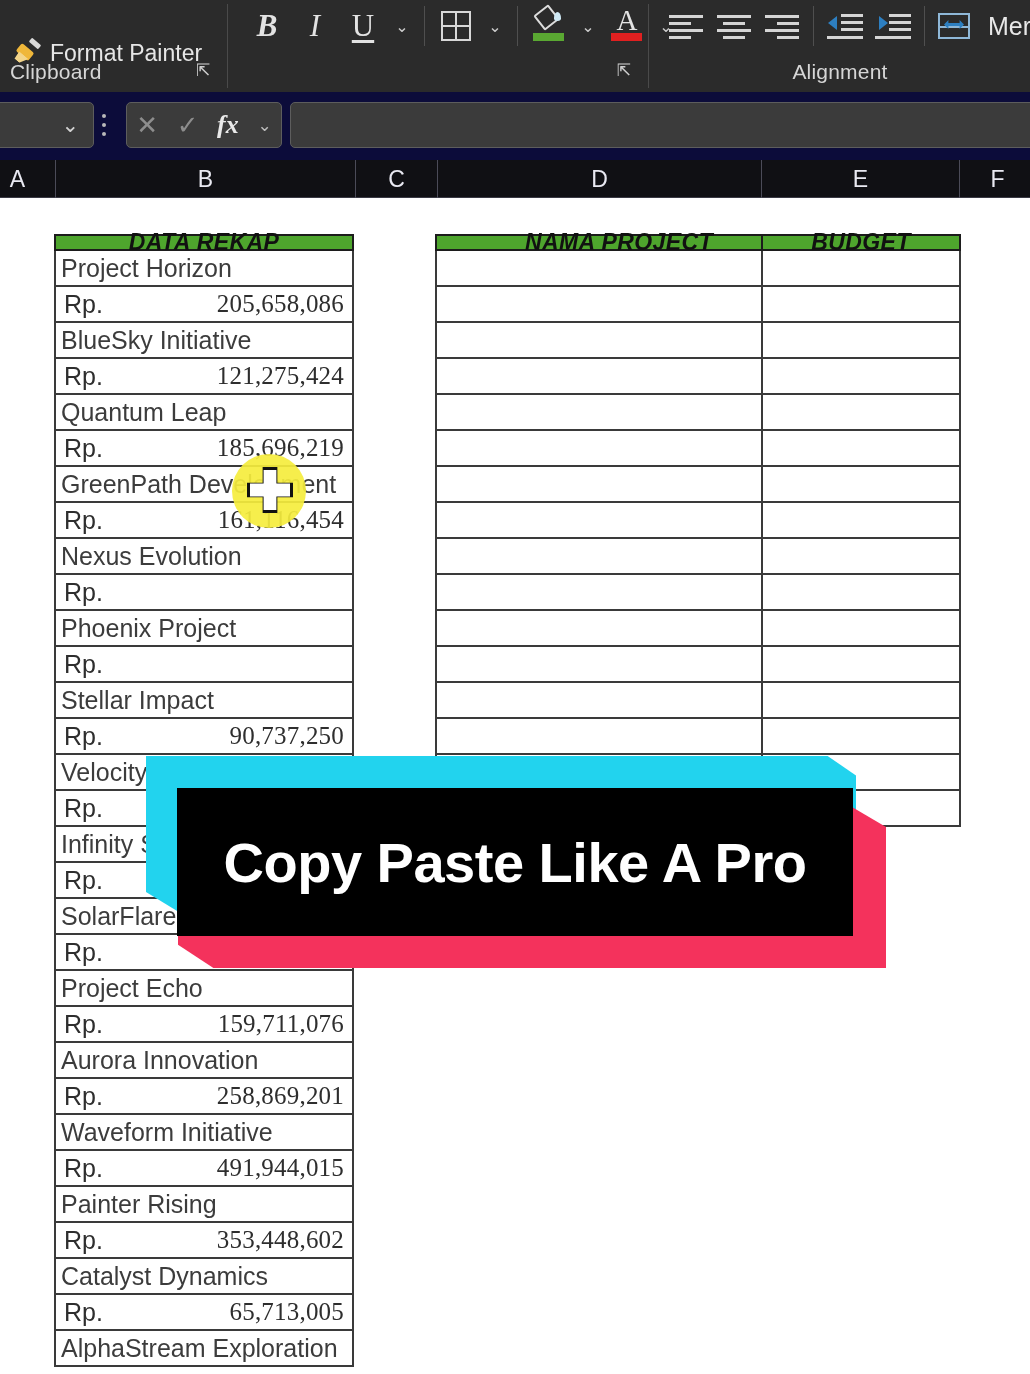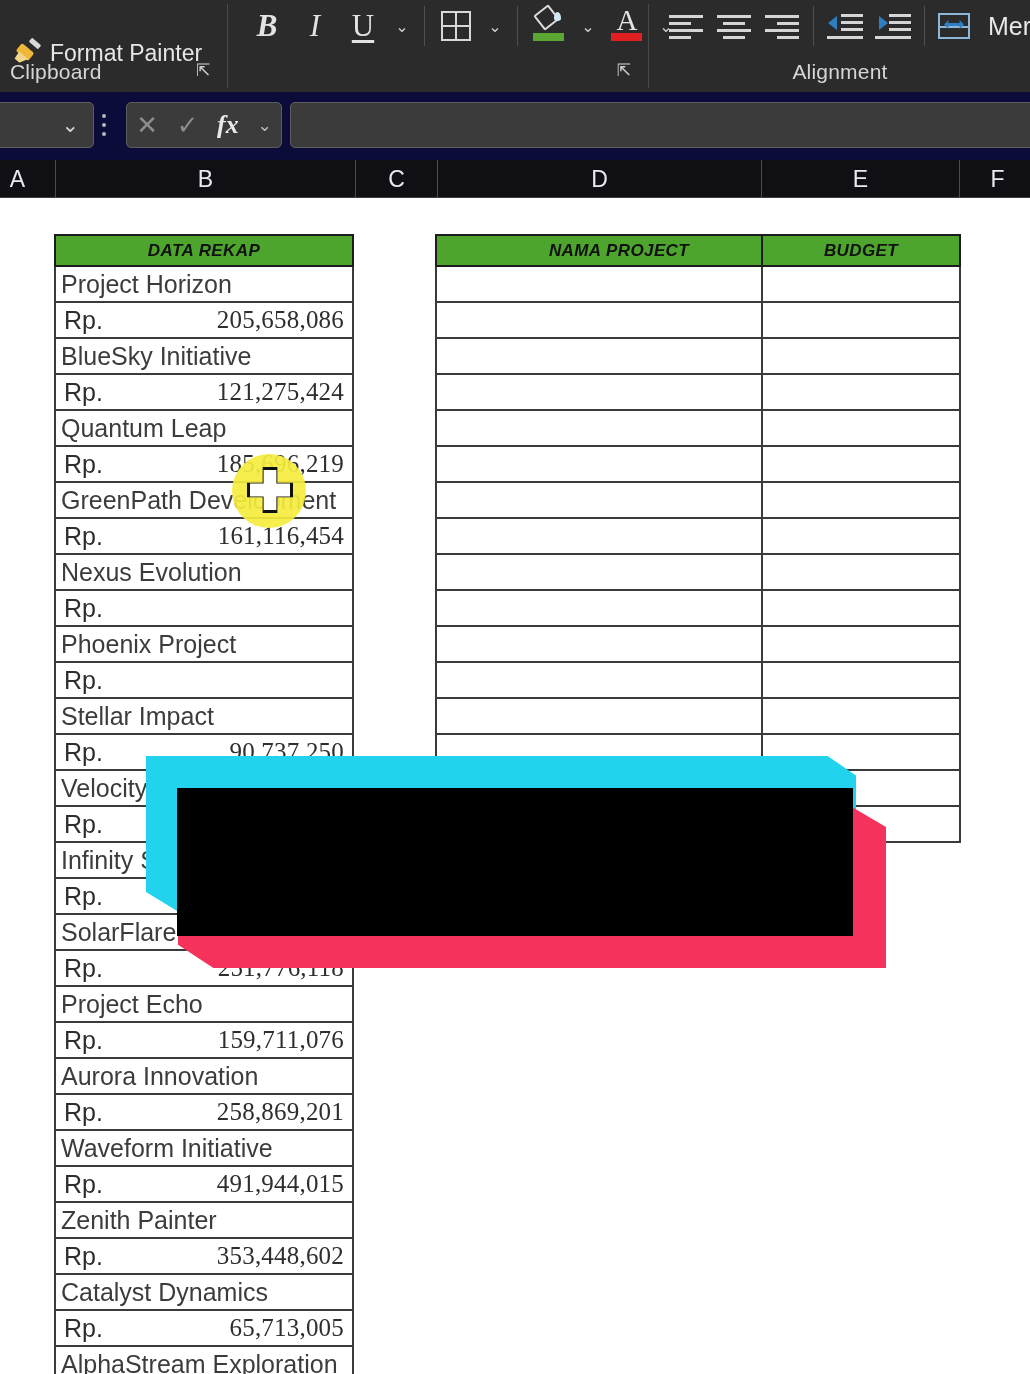--- a/index.html
+++ b/index.html
@@ -181,23 +181,23 @@
   }
 
   
   .sheet { position: absolute; left: 0; top: 198px; width: 1030px; height: 1176px; background: #ffffff; }
 
   
   .tbl-left { position: absolute; left: 54px; top: 36px; width: 300px; }
   .tbl-right { position: absolute; left: 435px; top: 36px; width: 526px; }
 
   .hdr-cell {
-    height: 33px; background: #4ea52d; border: 2px solid #1c1c1c;
+    height: 17px; background: #4ea52d; border: 2px solid #1c1c1c;
     display: flex; align-items: center; justify-content: center;
-    font-weight: bold; font-style: italic; font-size: 17px; color: #111111;
+    font-weight: bold; font-style: italic; font-size: 23px; color: #111111;
     letter-spacing: .4px;
   }
   .row {
     height: 36px; border: 2px solid #3a3a3a; border-top: none;
     display: flex; align-items: center; background: #ffffff;
   }
   .row.name { padding-left: 5px; font-size: 25px; color: #3c3c3c; white-space: nowrap; overflow: hidden; }
   .row.amt { padding: 0 8px; font-size: 25px; color: #2e2e2e; justify-content: space-between; }
   .row.amt .cur { }
   .row.amt .val { font-family: "Liberation Serif", serif; font-size: 25px; letter-spacing: .2px; }
@@ -472,21 +472,21 @@
           <div class="row name">Aurora Innovation</div>
           <div class="row amt">
             <span class="cur">Rp.</span>
             <span class="val">258,869,201</span>
           </div>
           <div class="row name">Waveform Initiative</div>
           <div class="row amt">
             <span class="cur">Rp.</span>
             <span class="val">491,944,015</span>
           </div>
-          <div class="row name">Zenith Painter</div>
+          <div class="row name">Painter Rising</div>
           <div class="row amt">
             <span class="cur">Rp.</span>
             <span class="val">353,448,602</span>
           </div>
           <div class="row name">Catalyst Dynamics</div>
           <div class="row amt">
             <span class="cur">Rp.</span>
             <span class="val">65,713,005</span>
           </div>
           <div class="row name">AlphaStream Exploration</div>
@@ -569,16 +569,17 @@
     <div class="cursor-hl" style="background: rgb(245, 237, 61);"></div>
     <div class="cursor-plus">
       <span class="plo"></span>
         <span class="pl"></span>
     </div>
 
     <div class="banner">
       <div class="layer-cyan" style="background: rgb(34, 211, 238);"></div>
       <div class="layer-pink" style="background: rgb(244, 50, 92);"></div>
       <div class="layer-black" style="background: rgb(0, 0, 0);"></div>
+      <div class="caption-text">Copy Paste Like A Pro</div>
     </div>
 
   </div>
 </div>
 
 </body></html>

